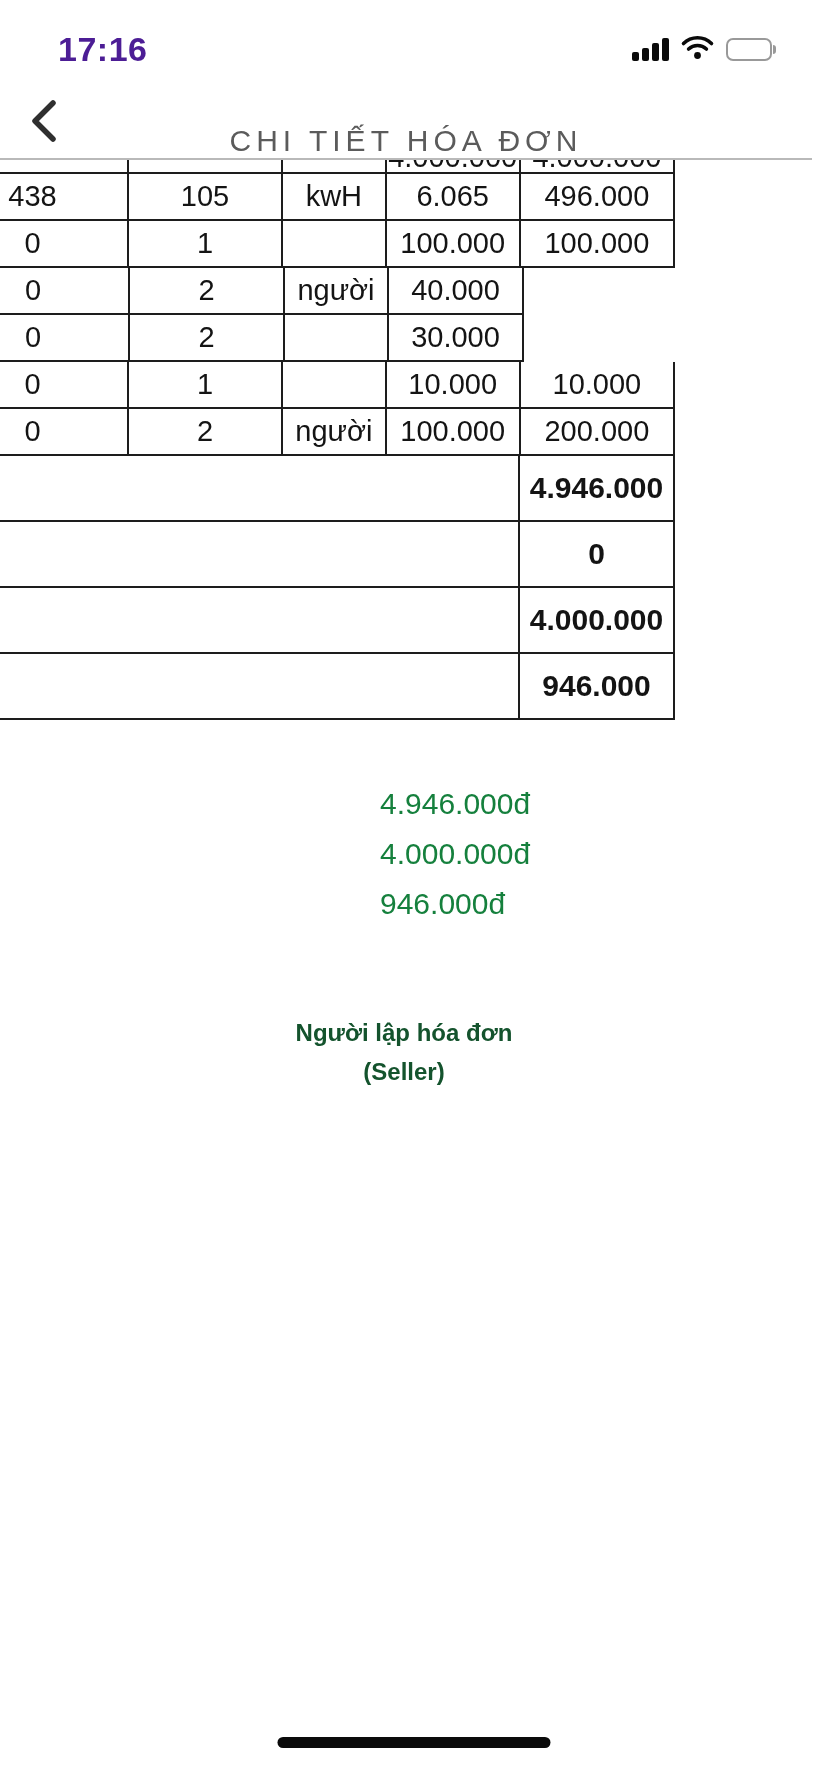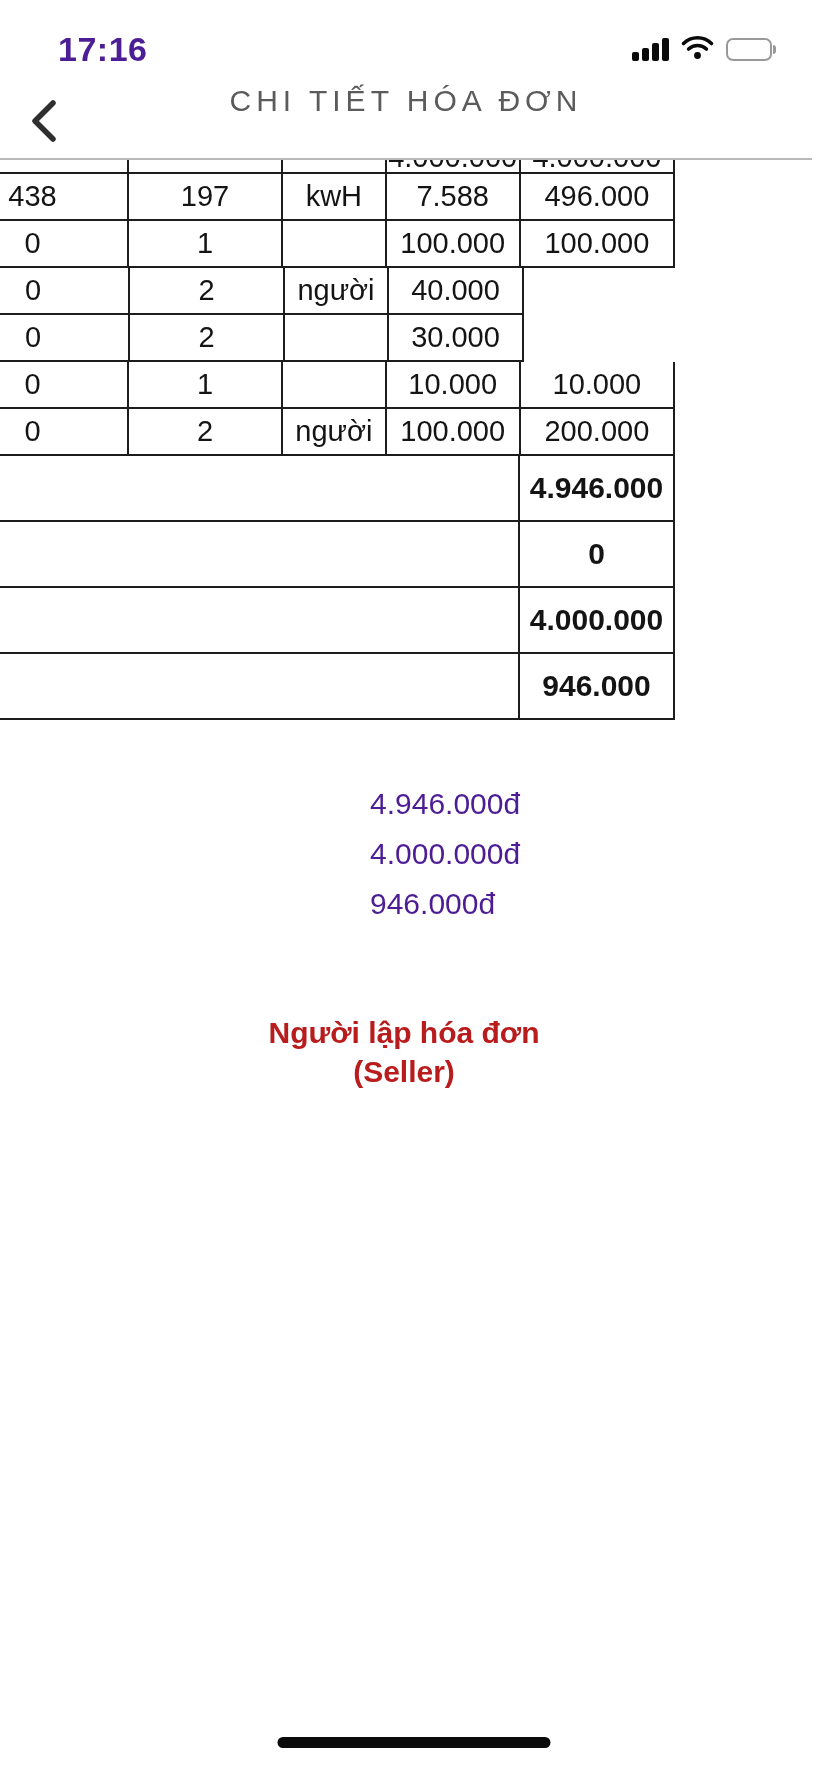--- a/index.html
+++ b/index.html
@@ -28,21 +28,21 @@
   .bat-body {
     width:46px; height:23px; border:2px solid rgba(0,0,0,.4);
     border-radius:7px; padding:2px; 
   }
   .bat-fill { width:16px; height:100%; border-radius:3px; }
   .bat-cap { width:3px; height:9px; background:rgba(0,0,0,.4); border-radius:0 3px 3px 0; margin-left:1px; }
 
   
   .nav-header {
     position:absolute; top:84px; left:0; right:16px; height:76px;
-    display:flex; align-items:flex-start; justify-content:center;
+    display:flex; align-items:flex-end; justify-content:center;
     background:#fff; border-bottom:2px solid #b9b9b9; z-index:3;
   }
   .back-button {
     position:absolute; left:14px; top:8px; width:60px; height:60px;
     background:none; border:none; cursor:pointer; display:flex; align-items:center; justify-content:center;
   }
   .page-title { font-size:30px; color:#5b5b5b; letter-spacing:5px; font-weight:500; white-space:nowrap; }
 
   
   .table-area { position:absolute; top:160px; left:-62px; width:737px; background:#fff; }
@@ -58,25 +58,25 @@
   .t-row.sum .t-cell { height:66px; }
   .t-cell.bold { font-weight:700; font-size:30px;text-align:right; }
   .t-row.clipped { height:14px; overflow:hidden; }
   .t-row.clipped .t-cell { height:14px; position:relative; }
   .t-row.clipped .frag {
     position:absolute; left:0; right:0; top:-17px;
     text-align:center; font-size:29px; line-height:29px;
   }
 
   
-  .totals { position:absolute; top:788px; left:370px; font-size:30px; color:#4c1d95; }
+  .totals { position:absolute; top:788px; left:380px; font-size:30px; color:#15803d; }
   .totals div { margin-bottom:19px; line-height:31px; }
   .signature {
     position:absolute; top:1013px; left:0; width:808px;
-    text-align:center; font-weight:700; font-size:30px; line-height:39px; color:#b91c1c;
+    text-align:center; font-weight:700; font-size:24px; line-height:39px; color:#14532d;
   }
 
   
   .home-indicator {
     position:absolute; bottom:44px; left:50%; transform:translateX(-50%);
     width:273px; height:11px; border-radius:6px; background:#0a0a0a;
   }
 </style>
 </head>
 <body>
@@ -132,23 +132,23 @@
       <div class="t-cell c4">
           <span class="frag">4.000.000</span>
         </div>
       <div class="t-cell c5">
           <span class="frag">4.000.000</span>
         </div>
     </div>
 
     <div class="t-row">
       <div class="t-cell c1">438</div>
-      <div class="t-cell c2">197</div>
+      <div class="t-cell c2">105</div>
       <div class="t-cell c3">kwH</div>
-      <div class="t-cell c4">7.588</div>
+      <div class="t-cell c4">6.065</div>
       <div class="t-cell c5">496.000</div>
     </div>
 
     <div class="t-row">
       <div class="t-cell c1">0</div>
       <div class="t-cell c2">1</div>
       <div class="t-cell c3"></div>
       <div class="t-cell c4">100.000</div>
       <div class="t-cell c5">100.000</div>
     </div>

